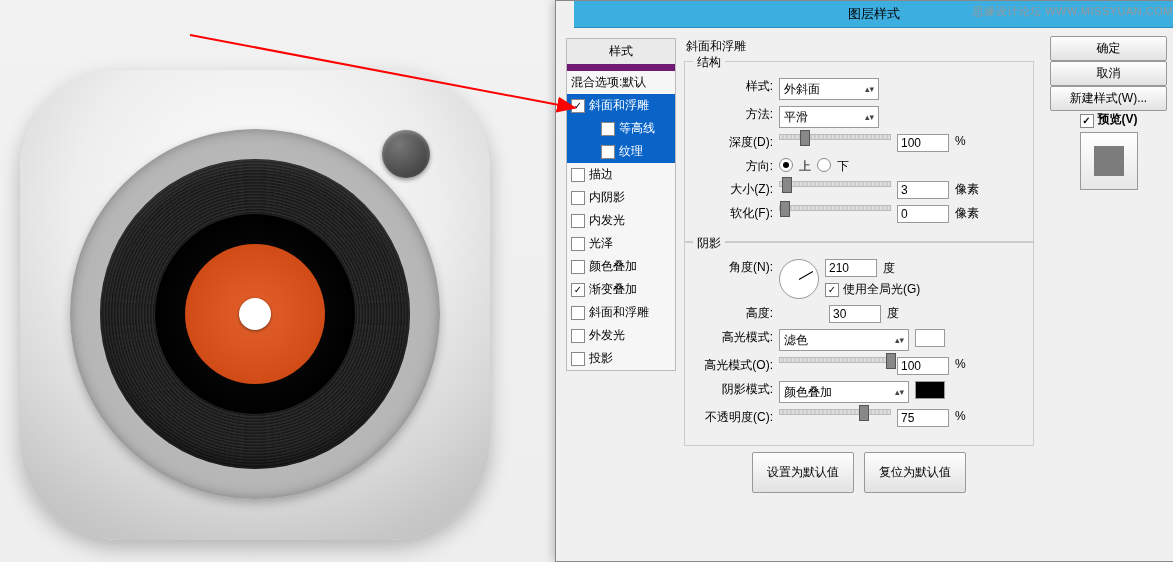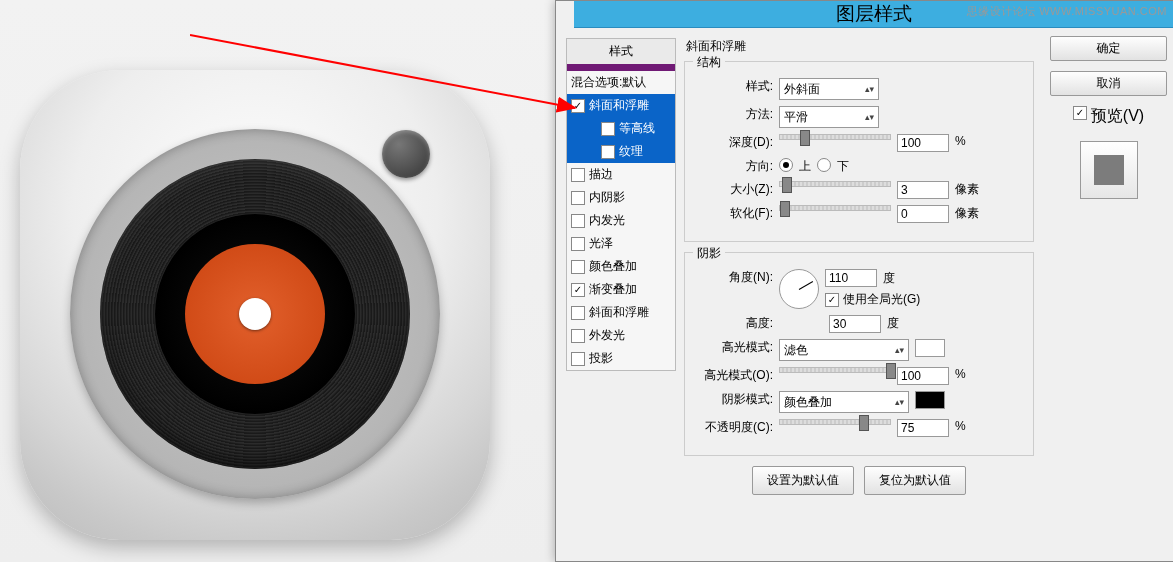--- a/index.html
+++ b/index.html
@@ -1,67 +1,67 @@
 <!DOCTYPE html>
 <html><head>
 <meta charset="utf-8">
 <style>
   body { margin:0; font-family: "Microsoft YaHei", Arial, sans-serif; font-size:12px; background:#fff; width:1173px; height:562px; position:relative; overflow:hidden; }
   .canvas-area { position:absolute; left:0; top:0; width:560px; height:562px; background:linear-gradient(#f2f2f2,#eee); }
-  .watermark { position:absolute; top:4px; right:6px; color:#999; font-size:11px; letter-spacing:.5px; z-index:200;margin-left:48px; }
+  .watermark { position:absolute; top:4px; right:0; color:#999; font-size:11px; letter-spacing:.5px; z-index:200;margin-left:48px; }
   .icon-art { position:absolute; left:20px; top:70px; width:470px; height:470px; border-radius:100px; background:radial-gradient(circle at 50% 30%, #fefefe 0%, #eee 45%, #d6d6d6 72%, #c8c8c8 85%, #bcbcbc 100%); box-shadow:0 8px 20px rgba(0,0,0,.25); }
   .lens-dot { position:absolute; right:60px; top:60px; width:48px; height:48px; border-radius:50%; background:radial-gradient(circle at 35% 30%, #777, #333); box-shadow:inset 0 2px 4px rgba(255,255,255,.3), 0 2px 4px rgba(0,0,0,.4); }
   .disc-rim { position:absolute; left:50%; top:52%; transform:translate(-50%,-50%); width:370px; height:370px; border-radius:50%; background:radial-gradient(circle, #ccc 0%, #bbb 50%, #aaa 100%); box-shadow:inset 0 0 12px rgba(0,0,0,.3), 0 4px 10px rgba(0,0,0,.25); }
   .disc-dark { position:absolute; left:50%; top:50%; transform:translate(-50%,-50%); width:310px; height:310px; border-radius:50%; background:repeating-radial-gradient(circle,#2b2b2b 0,#2b2b2b 1px,#1a1a1a 2px,#1a1a1a 3px); box-shadow:inset 0 5px 15px rgba(255,255,255,.1), inset 0 -5px 15px rgba(0,0,0,.6); }
   .disc-mid { position:absolute; left:50%; top:50%; transform:translate(-50%,-50%); width:200px; height:200px; border-radius:50%; background:radial-gradient(circle,#111 0%,#000 70%,#222 100%); }
   .disc-orange { position:absolute; left:50%; top:50%; transform:translate(-50%,-50%); width:140px; height:140px; border-radius:50%; background:radial-gradient(circle,#e2602c 0%,#d14b17 70%,#b33a0c 100%); }
   .disc-center { position:absolute; left:50%; top:50%; transform:translate(-50%,-50%); width:32px; height:32px; border-radius:50%; background:#fff; box-shadow:0 1px 3px rgba(0,0,0,.5); }
 
   .arrow-svg { position:absolute; left:190px; top:30px; z-index:120; pointer-events:none; }
 
   .dialog { position:absolute; left:555px; top:0; width:618px; height:560px; background:#f0f0f0; border:1px solid #888; box-shadow:0 0 10px rgba(0,0,0,.3); z-index:100; }
-  .titlebar { height:26px; background:#3daee0; color:#000; text-align:center; line-height:26px; font-size:19px; border-bottom:1px solid #2a8cbf;margin-left:18px; }
+  .titlebar { height:26px; background:#3daee0; color:#000; text-align:center; line-height:26px; font-size:13px; border-bottom:1px solid #2a8cbf;margin-left:18px; }
   .dlg-body { position:relative; padding:10px; height:calc(100% - 26px); box-sizing:border-box; }
 
   .styles-panel { position:absolute; left:10px; top:10px; width:108px; border:1px solid #bbb; background:#f6f6f6; }
   .styles-header { border-bottom:7px solid #701a75; text-align:center; padding:4px 0; background:#eaeaea; }
   .style-row { display:flex; align-items:center; padding:3px 4px; gap:4px; cursor:default; }
   .style-row.selected { background:#0a64c8; color:#fff; }
   .style-row.indent { padding-left:34px; }
   .cb { width:12px; height:12px; border:1px solid #888; background:#fff; display:inline-flex; align-items:center; justify-content:center; font-size:10px; line-height:1; color:#000; }
   .cb.checked::after { content:"✓"; }
 
   .main-panel { position:absolute; left:128px; top:10px; width:350px; }
   .section-title { margin:0 0 6px 2px; }
-  .fieldset { border:1px solid #ccc; padding:10px 12px 12px; margin-bottom:10px; position:relative; }
+  .fieldset { border:1px solid #ccc; padding:10px 12px 12px; position:relative; }
   .fieldset .legend { position:absolute; top:-8px; left:8px; background:#f0f0f0; padding:0 4px; font-size:12px; }
   .row { display:flex; margin:6px 0; gap:6px; }
   .row-label { width:76px; text-align:right; }
   .select { border:1px solid #999; background:#fff; padding:1px 4px; min-width:90px; display:inline-flex; align-items:center; justify-content:space-between; height:18px; }
   .select .arr { font-size:9px; display:flex; flex-direction:column; line-height:5px; color:#444; }
   .slider { flex:1; height:4px; background:repeating-linear-gradient(90deg,#ddd,#ddd 2px,#ccc 2px,#ccc 4px); border:1px solid #bbb; position:relative; max-width:110px; }
   .slider .thumb { position:absolute; top:-5px; width:8px; height:14px; background:#888; border:1px solid #555; }
   .num-input { width:44px; border:1px solid #999; background:#fff; padding:1px 3px; text-align:left; }
   .unit { min-width:24px; }
   .radio { width:12px; height:12px; border:1px solid #888; border-radius:50%; background:#fff; display:inline-flex; align-items:center; justify-content:center; }
   .radio.on::after { content:""; width:6px; height:6px; background:#000; border-radius:50%; }
   .angle-dial { width:38px; height:38px; border:1px solid #999; border-radius:50%; background:#fff; position:relative; }
   .angle-dial::after { content:""; position:absolute; left:50%; top:50%; width:16px; height:1px; background:#000; transform-origin:left center; transform:rotate(-30deg); }
   .gloss-swatch { width:30px; height:24px; border:1px solid #999; background:linear-gradient(135deg,#fff 0%,#fff 49%,#777 50%,#222 100%); }
   .color-swatch { width:28px; height:16px; border:1px solid #999; background:#fff; }
   .color-swatch.black { background:#000; }
 
-  .btn-col { position:absolute; right:8px; top:8px; width:115px; display:flex; flex-direction:column; gap:10px; align-items:center; }
+  .btn-col { position:absolute; right:8px; top:8px; width:115px; display:flex; flex-direction:column; gap:0; align-items:center; }
   .win-btn { width:100%; border:1px solid #999; background:linear-gradient(#fefefe,#e2e2e2); padding:3px 0; text-align:center; border-radius:2px; }
-  .preview-label { display:flex; align-items:flex-start; gap:4px; font-size:16px; }
+  .preview-label { display:flex; align-items:flex-end; gap:4px; font-size:12px;font-weight:bold; }
   .preview-box { width:56px; height:56px; border:1px solid #999; background:linear-gradient(#fff,#e6e6e6); display:flex; align-items:center; justify-content:center; margin-top:4px; }
   .preview-inner { width:30px; height:30px; background:#7c7c7c; }
 
   .bottom-btns { display:flex; gap:10px; justify-content:center; margin-top:6px; }
-  .dlg-btn { border:1px solid #999; background:linear-gradient(#fefefe,#e2e2e2); padding:5px 14px; border-radius:2px; }
+  .dlg-btn { border:1px solid #999; background:linear-gradient(#fefefe,#e2e2e2); padding:11px 14px; border-radius:2px; }
 
   .ps-bottom-bar { position:absolute; left:560px; bottom:0; width:613px; height:22px; background:#2a2a2a; color:#ccc; display:flex; align-items:center; justify-content:flex-end; gap:10px; padding:0 10px; box-sizing:border-box; font-size:11px; z-index:50; }
   .eye-ic { width:14px; height:10px; border:1px solid #888; border-radius:6px/5px; position:relative; }
   .eye-ic::after { content:""; position:absolute; left:4px; top:2px; width:4px; height:4px; background:#888; border-radius:50%; }
 </style>
 </head>
 <body>
 
 <div class="canvas-area">
   <div class="icon-art">
@@ -200,21 +200,21 @@
         </div>
       </div>
 
       <div class="fieldset">
         <div class="legend">阴影</div>
         <div class="row">
           <div class="row-label">角度(N):</div>
           <div class="angle-dial"></div>
           <div style="display:flex; flex-direction:column; gap:4px;">
             <div style="display:flex; gap:6px; align-items:center;">
-              <div class="num-input">110</div>
+              <div class="num-input">210</div>
               <span>度</span>
             </div>
             <div style="display:flex; gap:4px; align-items:center;">
               <span class="cb checked"></span>
               <span>使用全局光(G)</span>
             </div>
           </div>
         </div>
         <div class="row">
           <div class="row-label">高度:</div>
@@ -258,20 +258,21 @@
 
       <div class="bottom-btns">
         <div class="dlg-btn">设置为默认值</div>
         <div class="dlg-btn">复位为默认值</div>
       </div>
     </div>
 
     <div class="btn-col">
       <div class="win-btn">确定</div>
       <div class="win-btn">取消</div>
+      <div class="win-btn">新建样式(W)...</div>
       <div class="preview-label">
         <span class="cb checked"></span>
         <span>预览(V)</span>
       </div>
       <div class="preview-box">
           <div class="preview-inner"></div>
         </div>
     </div>
 
   </div>

